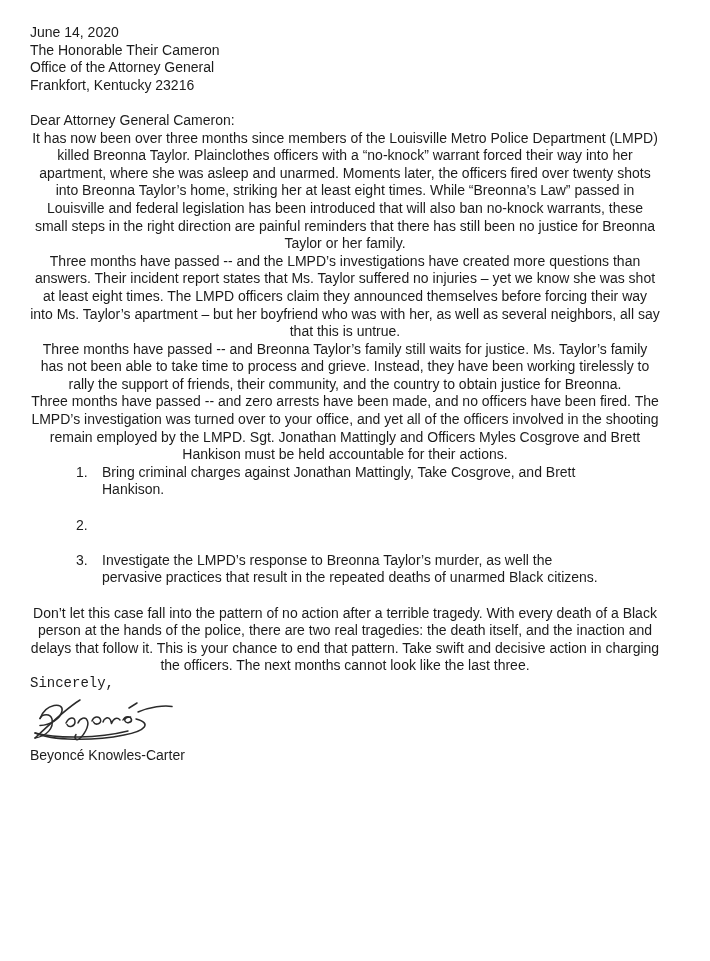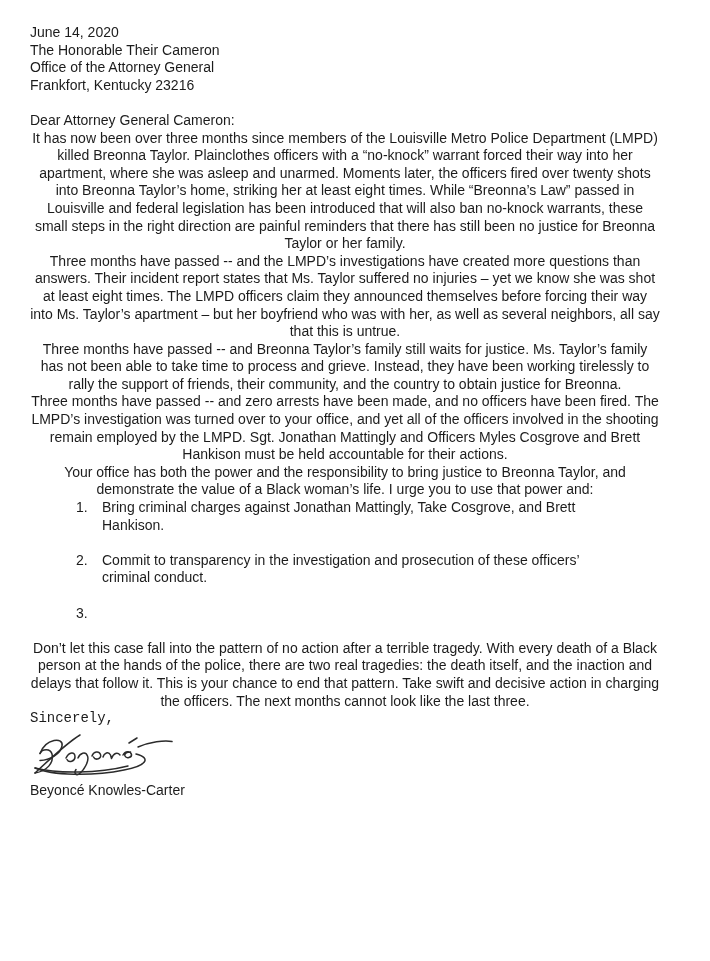--- a/index.html
+++ b/index.html
@@ -61,33 +61,32 @@
     <p>Office of the Attorney General</p>
     <p>Frankfort, Kentucky 23216</p>
   </div>
 
   <p class="salutation">Dear Attorney General Cameron:</p>
 
   <p class="para">It has now been over three months since members of the Louisville Metro Police Department (LMPD) killed Breonna Taylor. Plainclothes officers with a “no-knock” warrant forced their way into her apartment, where she was asleep and unarmed. Moments later, the officers fired over twenty shots into Breonna Taylor’s home, striking her at least eight times. While “Breonna’s Law” passed in Louisville and federal legislation has been introduced that will also ban no-knock warrants, these small steps in the right direction are painful reminders that there has still been no justice for Breonna Taylor or her family.</p>
   <p class="para">Three months have passed -- and the LMPD’s investigations have created more questions than answers. Their incident report states that Ms. Taylor suffered no injuries – yet we know she was shot at least eight times. The LMPD officers claim they announced themselves before forcing their way into Ms. Taylor’s apartment – but her boyfriend who was with her, as well as several neighbors, all say that this is untrue.</p>
   <p class="para">Three months have passed -- and Breonna Taylor’s family still waits for justice. Ms. Taylor’s family has not been able to take time to process and grieve. Instead, they have been working tirelessly to rally the support of friends, their community, and the country to obtain justice for Breonna.</p>
   <p class="para">Three months have passed -- and zero arrests have been made, and no officers have been fired. The LMPD’s investigation was turned over to your office, and yet all of the officers involved in the shooting remain employed by the LMPD. Sgt. Jonathan Mattingly and Officers Myles Cosgrove and Brett Hankison must be held accountable for their actions.</p>
-  <p class="para">Your office has both the power and the responsibility to bring justice to Breonna Taylor, and demonstrate the value of a Black woman’s life. I urge you to use that power and:</p>
 
   <div class="num-list">
     <div class="list-item">
       <span class="num">1.</span>
       <span class="item-text">Bring criminal charges against Jonathan Mattingly, Take Cosgrove, and Brett Hankison.</span>
     </div>
     <div class="list-item">
       <span class="num">2.</span>
-      <span class="item-text">Commit to transparency in the investigation and prosecution of these officers’ criminal conduct.</span>
     </div>
     <div class="list-item">
       <span class="num">3.</span>
+      <span class="item-text">Investigate the LMPD’s response to Breonna Taylor’s murder, as well the pervasive practices that result in the repeated deaths of unarmed Black citizens.</span>
     </div>
   </div>
 
   <p class="para">Don’t let this case fall into the pattern of no action after a terrible tragedy. With every death of a Black person at the hands of the police, there are two real tragedies: the death itself, and the inaction and delays that follow it. This is your chance to end that pattern. Take swift and decisive action in charging the officers. The next months cannot look like the last three.</p>
 
   <p class="signoff">Sincerely,</p>
 
   <div class="signature-wrap">
     <svg width="148" height="52" viewBox="0 0 148 52" fill="none" stroke="#2b2b2b" stroke-width="1.5" stroke-linecap="round" stroke-linejoin="round">
 

